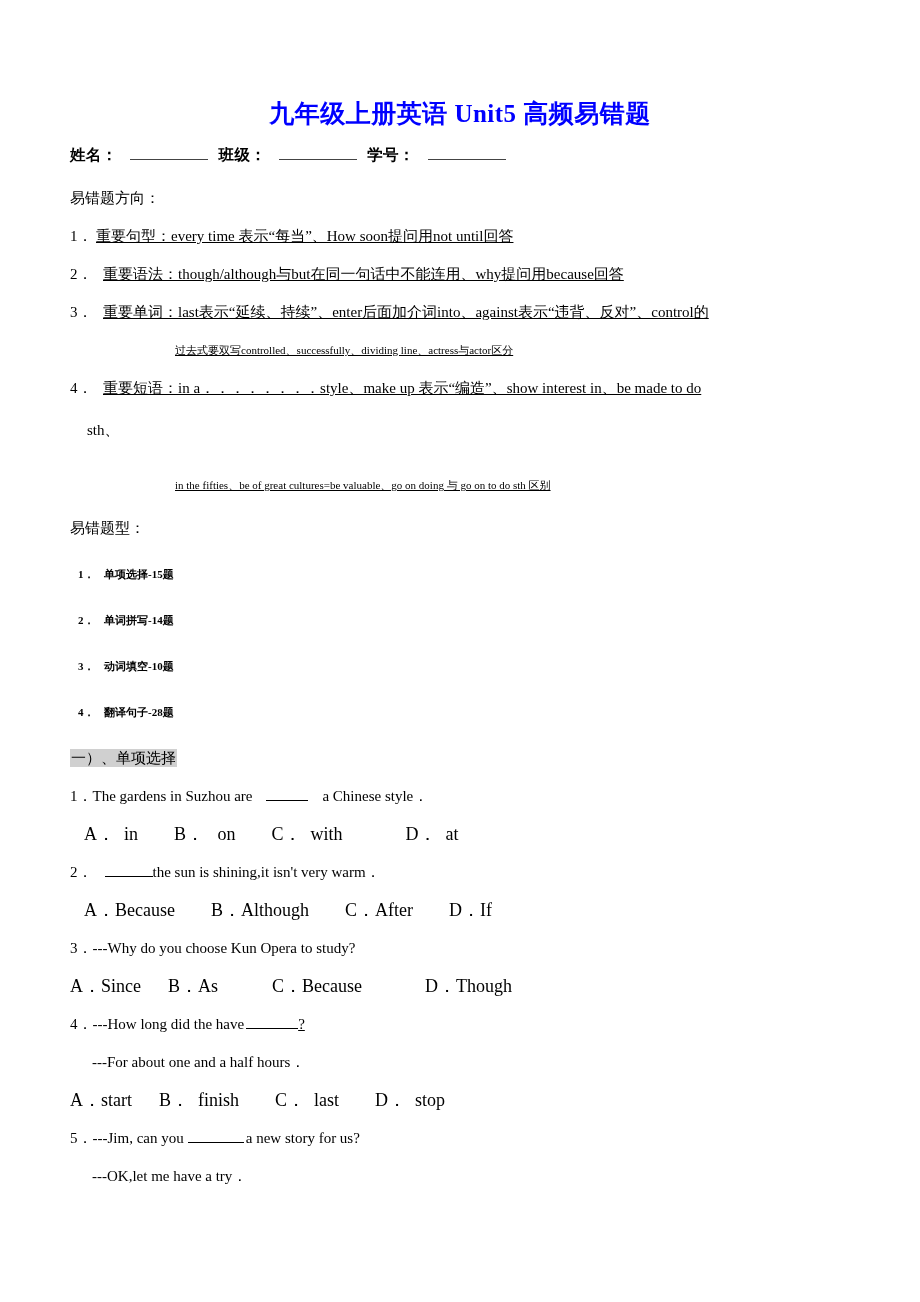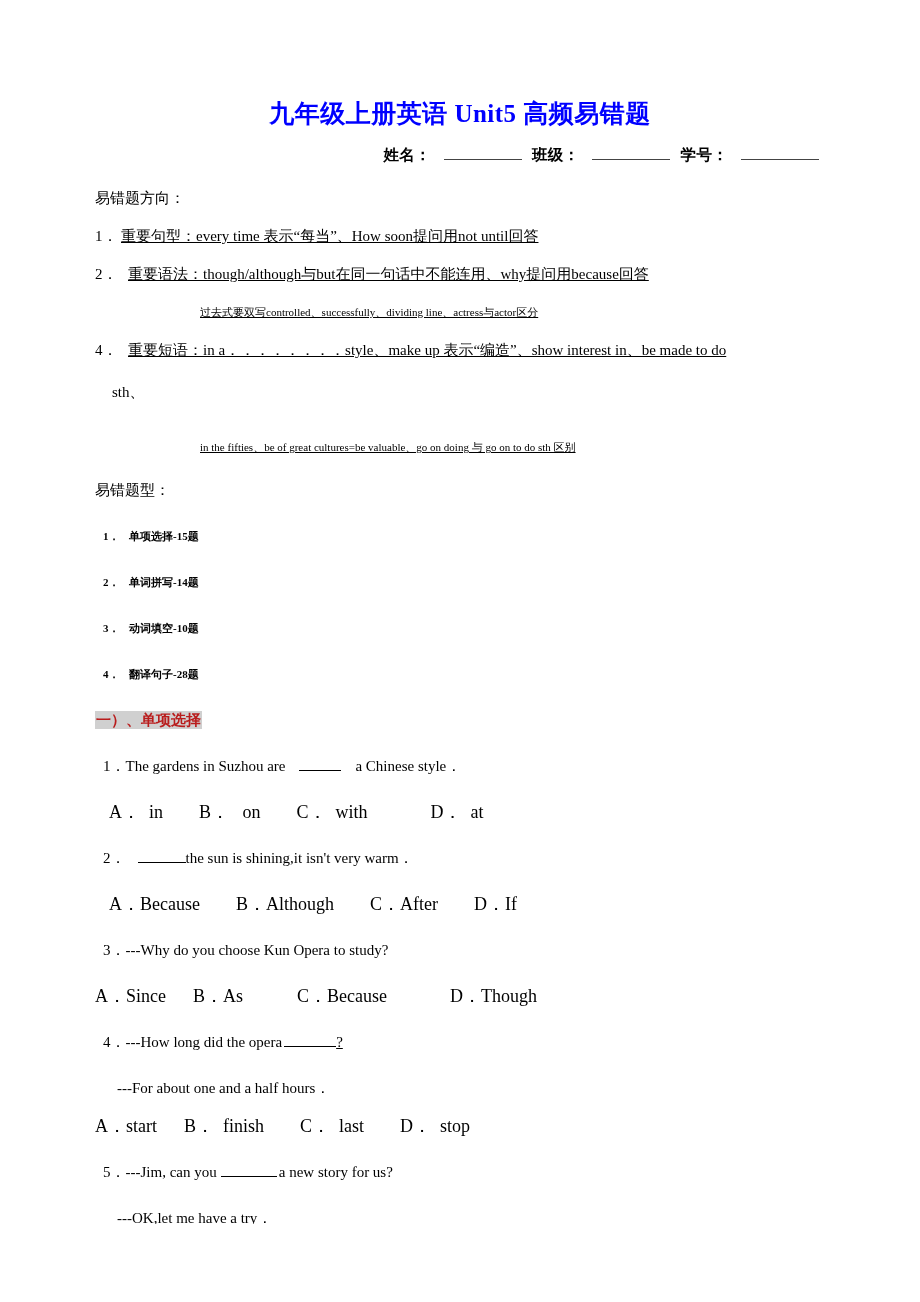--- a/index.html
+++ b/index.html
@@ -13,21 +13,21 @@
     font-family: "Liberation Serif", "DejaVu Serif", serif;
     color: #000000;
     -webkit-font-smoothing: none;
   }
   .page {
     position: relative;
     width: 920px;
     height: 1224px;
     background: #ffffff;
     box-sizing: border-box;
-    padding: 0 95px;
+    padding: 0 70px;
     overflow: hidden;
   }
 
   
   .doc-title {
     margin: 0;
     padding-top: 98px;
     text-align: center;
     color: #0000ff;
     font-weight: bold;
@@ -35,21 +35,21 @@
     line-height: 32px;
     letter-spacing: 0.5px;
   }
   .title-en {
     font-family: "Liberation Serif", "DejaVu Serif", serif;
   }
 
   .info-line {
     margin: 0;
     padding-top: 14px;
-    text-align: right;
+    text-align: left;
     font-size: 15.5px;
     line-height: 22px;
     font-weight: bold;
     letter-spacing: 0.3px;
   }
   .info-line .field {
     display: inline-block;
     margin-right: 10px;
   }
   .info-line .blank {
@@ -112,29 +112,29 @@
   }
 
   
   .section-head {
     margin: 0;
     padding-top: 17px;
     font-size: 15px;
     line-height: 21px;
   }
   .section-head span.hl {
-    color: #b91c1c;
+    color: #000000;
     background: #d0d0d0;
-    font-weight: bold;
+    font-weight: normal;
     padding: 1px 1px;
   }
 
   
   .q-stem {
-    margin: 8px;
+    margin: 0;
     padding-top: 17px;
     font-size: 15px;
     line-height: 21px;
   }
   .q-stem .qnum {
     display: inline-block;
     min-width: 22px;
   }
   .q-sub {
     margin: 0;
@@ -179,20 +179,21 @@
     <span class="field">班级：</span><span class="blank"></span>
     <span class="field">学号：</span><span class="blank"></span>
   </p>
 
   <p class="sec-label">易错题方向：</p>
 
   <p class="para"><span class="num">1．</span><span>重要句型：every time  表示“每当”、How soon提问用not until回答</span></p>
 
   <p class="para"><span class="num-wide">2．</span><span>重要语法：though/although与but在同一句话中不能连用、why提问用because回答</span></p>
 
+  <p class="para"><span class="num-wide">3．</span><span>重要单词：last表示“延续、持续”、enter后面加介词into、against表示“违背、反对”、control的</span></p>
   <p class="para-cont">过去式要双写controlled、successfully、dividing line、actress与actor区分</p>
 
   <p class="para"><span class="num-wide">4．</span><span>重要短语：in a．．．．．．．．style、make up 表示“编造”、show interest in、be made to do</span></p>
   <p class="para-flush">sth、</p>
   <p class="para-cont">in the fifties、be of great cultures=be valuable、go on doing 与 go on to do sth 区别</p>
 
   <p class="sec-label">易错题型：</p>
 
   <p class="type-item"><span class="num">1．</span><span>单项选择-15题</span></p>
   <p class="type-item"><span class="num">2．</span><span>单词拼写-14题</span></p>
@@ -203,20 +204,20 @@
 
   <p class="q-stem"><span class="qnum">1．</span><span>The gardens in Suzhou are</span><span class="ul-blank ul-w42"></span><span>a Chinese style．</span></p>
   <p class="q-opts indent">A．  in        B．   on        C．  with              D．  at</p>
 
   <p class="q-stem"><span class="qnum">2．</span><span class="ul-blank ul-w48"></span><span>the sun is shining,it isn't very warm．</span></p>
   <p class="q-opts indent">A．Because        B．Although        C．After        D．If</p>
 
   <p class="q-stem"><span class="qnum">3．</span><span>---Why do you choose Kun Opera to study?</span></p>
   <p class="q-opts">A．Since      B．As            C．Because              D．Though</p>
 
-  <p class="q-stem"><span class="qnum">4．</span><span>---How long did the opera</span><span class="ul-blank ul-w52"></span><span class="u-under">?</span></p>
+  <p class="q-stem"><span class="qnum">4．</span><span>---How long did the have</span><span class="ul-blank ul-w52"></span><span class="u-under">?</span></p>
   <p class="q-sub">---For about one and a half hours．</p>
   <p class="q-opts">A．start      B．  finish        C．  last        D．  stop</p>
 
   <p class="q-stem"><span class="qnum">5．</span><span>---Jim, can you</span><span class="ul-blank ul-w56"></span><span>a new story for us?</span></p>
   <p class="q-sub">---OK,let me have a try．</p>
 
 </div>
 
 </body></html>

